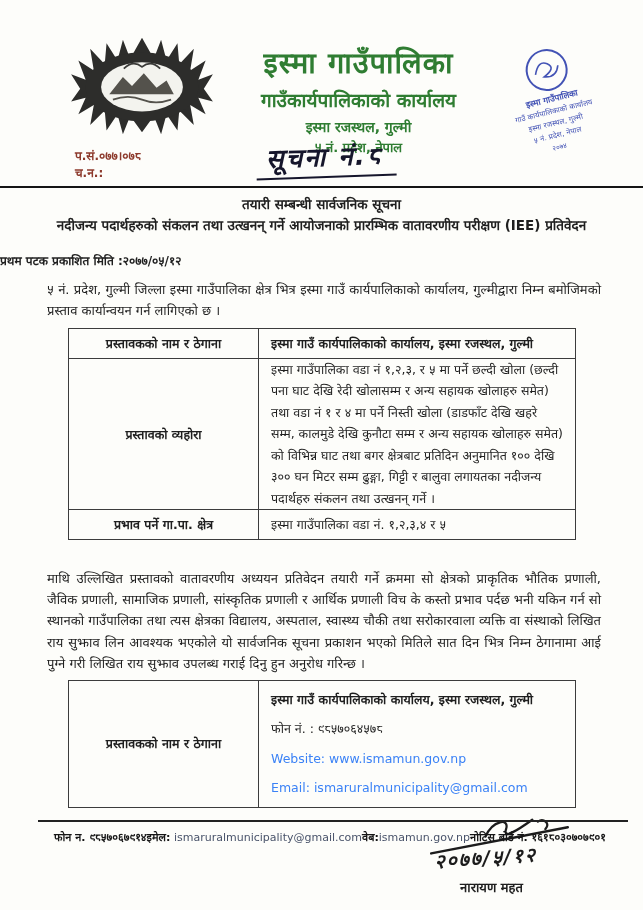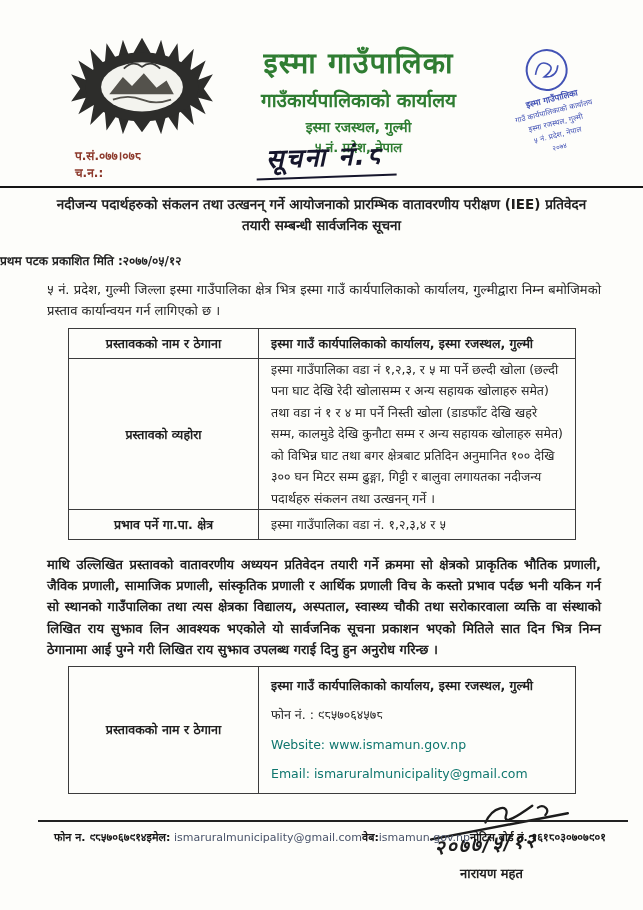--- a/index.html
+++ b/index.html
@@ -25,31 +25,31 @@
                border-bottom:2.5px solid #16162b; padding:0 14px 2px 10px; letter-spacing:2px; }
 
   .rule { border:none; border-top:2.5px solid #151515; width:100%; }
 
   
   .doc-title { text-align:center; font-size:13.5px; font-weight:bold; line-height:21px; margin-top:6px; padding:0 30px; }
   .published { text-align:left; font-size:12px; font-weight:bold; margin:16px 66px 0 0; }
 
   
   .para { font-size:13px; line-height:1.65; margin:10px 42px 0 47px; text-align:justify; }
-  .para.bold { font-weight:700; margin-top:14px; line-height:1.62; }
+  .para.bold { font-weight:400; margin-top:28px; line-height:1.62; }
 
   
   table.box { border-collapse:collapse; margin:6px 0 0 68px; width:508px; }
   table.box td { border:1.5px solid #3c3c3c; vertical-align:middle; }
   td.lbl { width:190px; text-align:center; font-weight:bold; font-size:12.5px; padding:6px 22px; }
   td.val { font-size:12.5px; line-height:1.72; padding:0 12px; text-align:left; }
   td.val.strong { font-weight:bold; }
   .contact-line { margin:8px 0; font-size:12.5px; }
   .contact-line.office { font-weight:bold; }
-  .latin { color:#0f766e; }
+  .latin { color:#3b82f6; }
 
   
   .sig-block { width:215px; margin:8px 44px 0 auto; text-align:center; }
   .sig-svg { width:170px; height:58px; margin-left:30px; }
   .sig-name { font-size:13px; font-weight:bold; margin-top:0px; }
 
   
   .footer { position:absolute; left:0; top:820px; width:100%; padding:0 38px; }
   .footer-rule { border:none; border-top:2px solid #222; width:590px; margin:0 auto; }
   .footer-text { font-size:11px; margin-top:7px; padding-left:16px; white-space:nowrap; }
@@ -93,22 +93,22 @@
 
   <div class="refs">
     <div class="ref-line">प.सं.०७७।०७८</div>
     <div class="ref-line">च.न.:</div>
     <span class="notice-no">सूचना नं.८</span>
   </div>
 
   <hr class="rule">
 
   <div class="doc-title">
+    <div>तयारी सम्बन्धी सार्वजनिक सूचना</div>
     <div>नदीजन्य पदार्थहरुको संकलन तथा उत्खनन् गर्ने आयोजनाको प्रारम्भिक वातावरणीय परीक्षण (IEE) प्रतिवेदन</div>
-    <div>तयारी सम्बन्धी सार्वजनिक सूचना</div>
   </div>
 
   <div class="published">प्रथम पटक प्रकाशित मिति :२०७७/०५/१२</div>
 
   <p class="para">५ नं. प्रदेश, गुल्मी जिल्ला इस्मा गाउँपालिका क्षेत्र भित्र इस्मा गाउँ कार्यपालिकाको कार्यालय, गुल्मीद्वारा निम्न बमोजिमको प्रस्ताव कार्यान्वयन गर्न लागिएको छ ।</p>
 
   <table class="box">
     <tbody>
         <tr>
       <td class="lbl">प्रस्तावकको नाम र ठेगाना</td>

